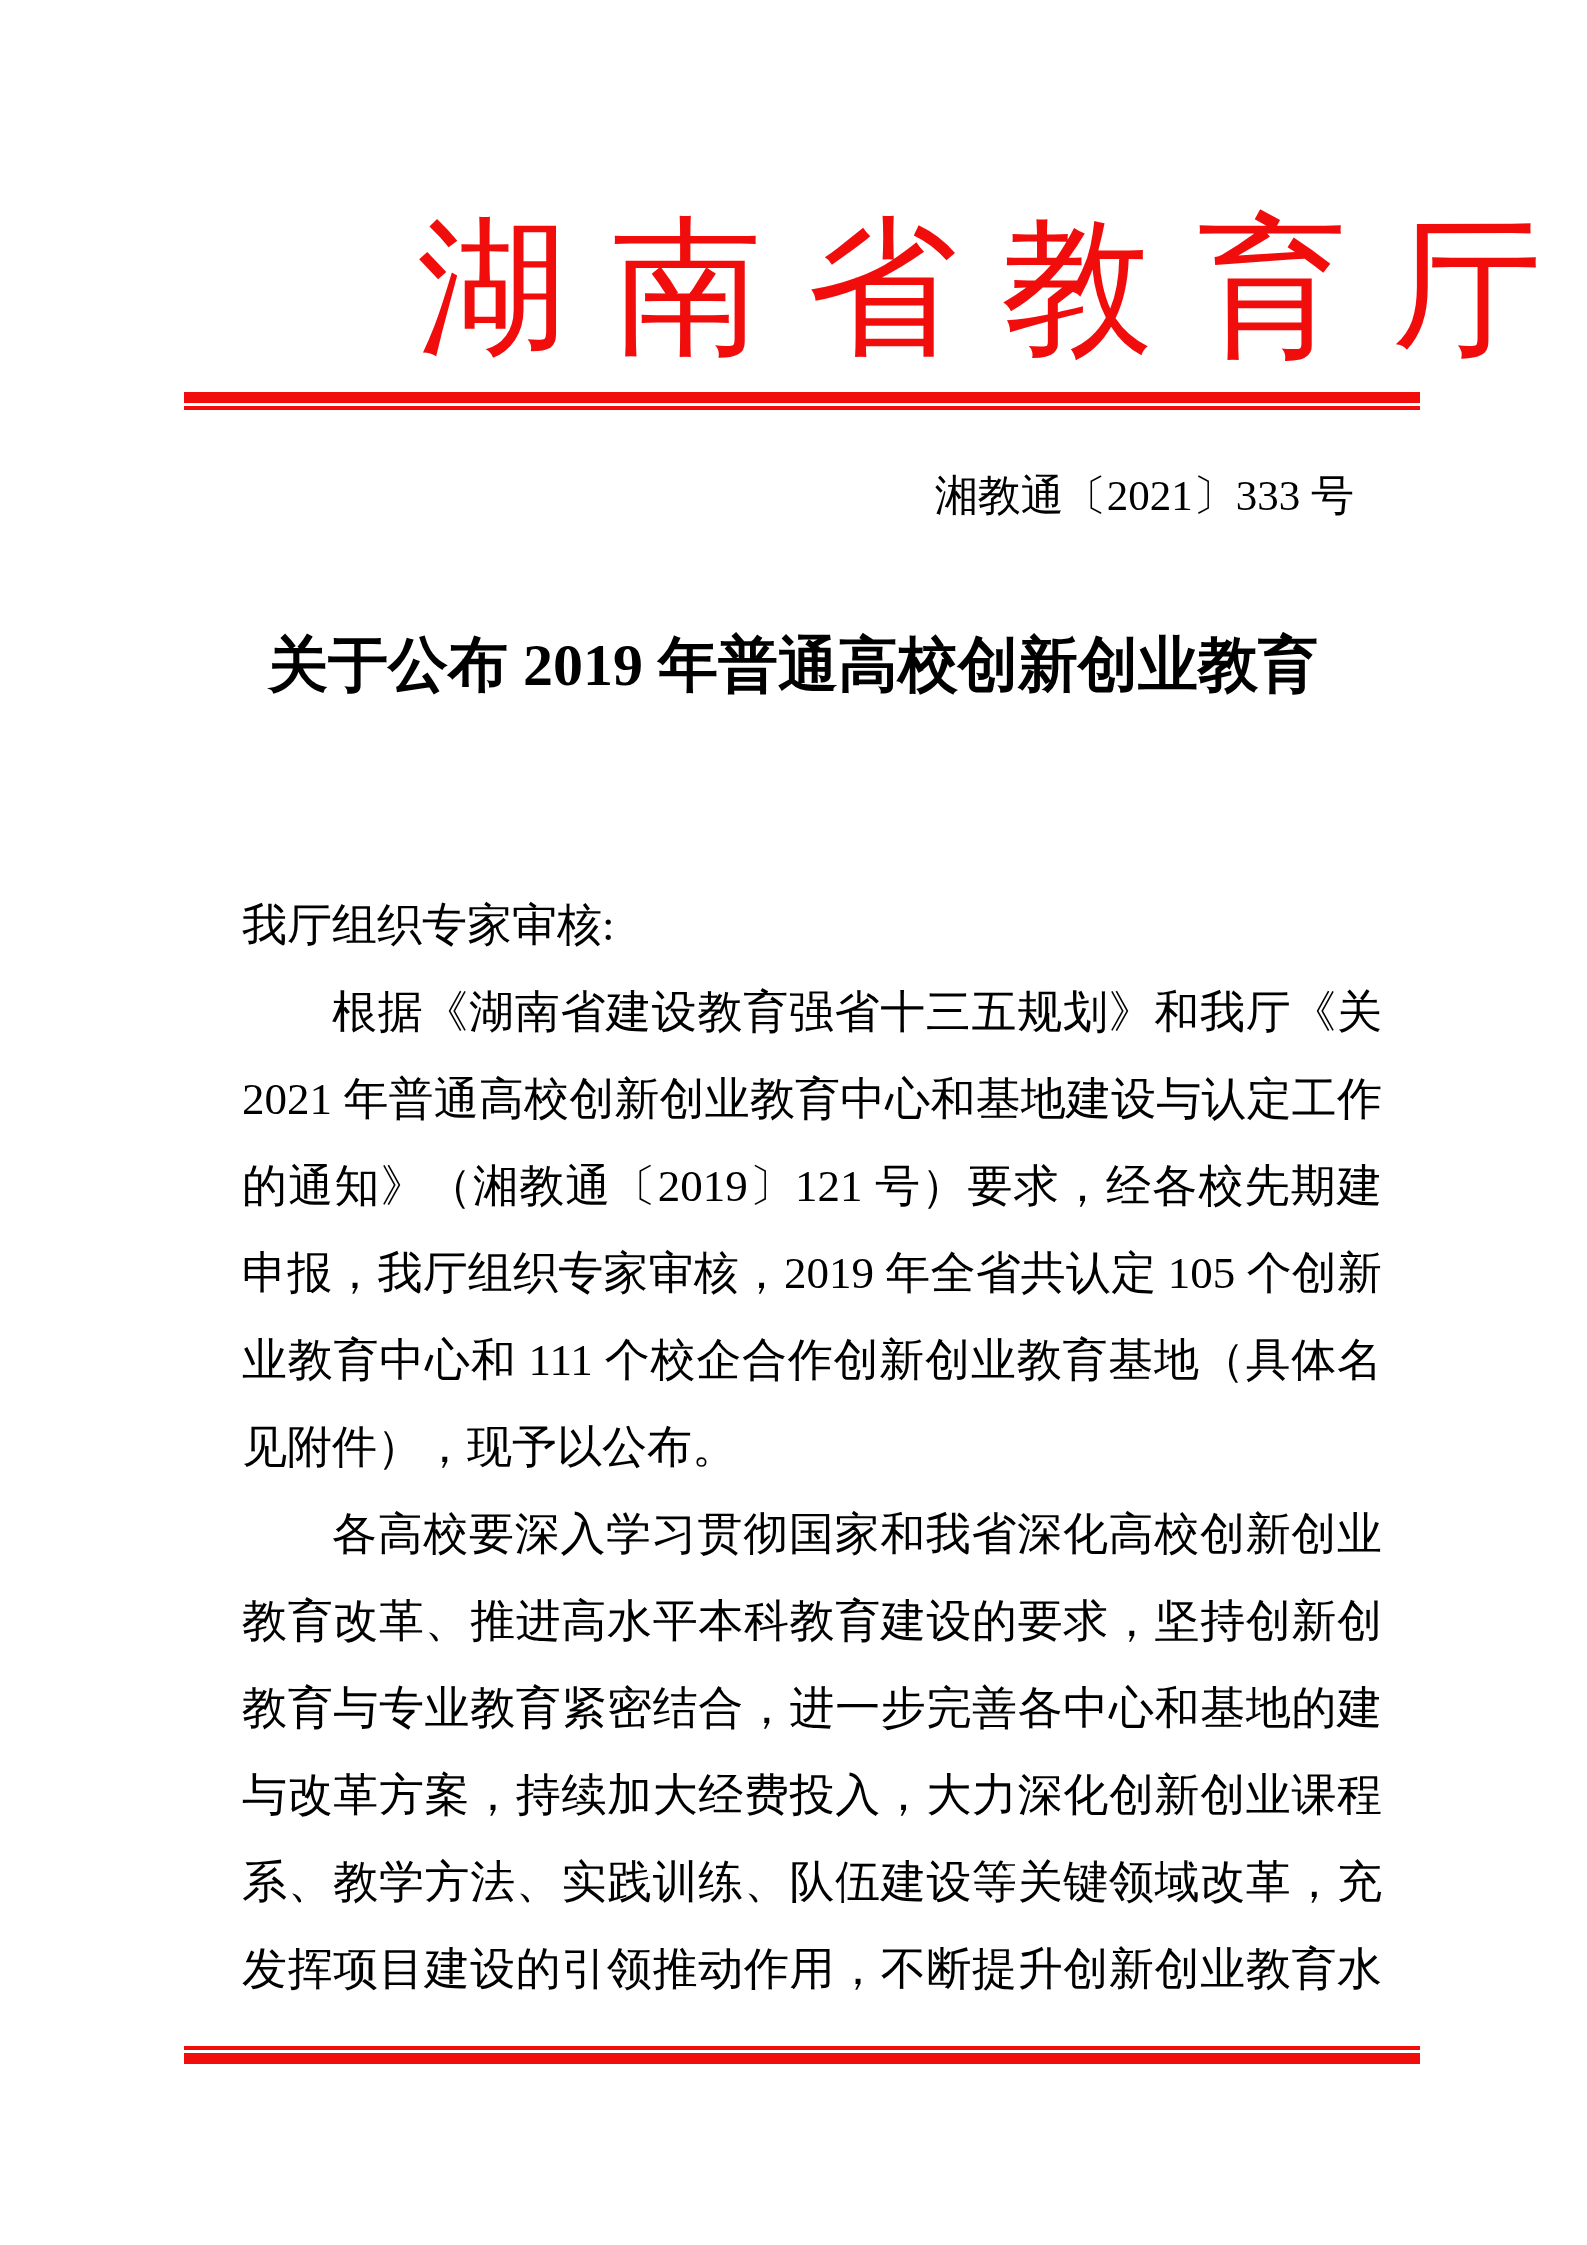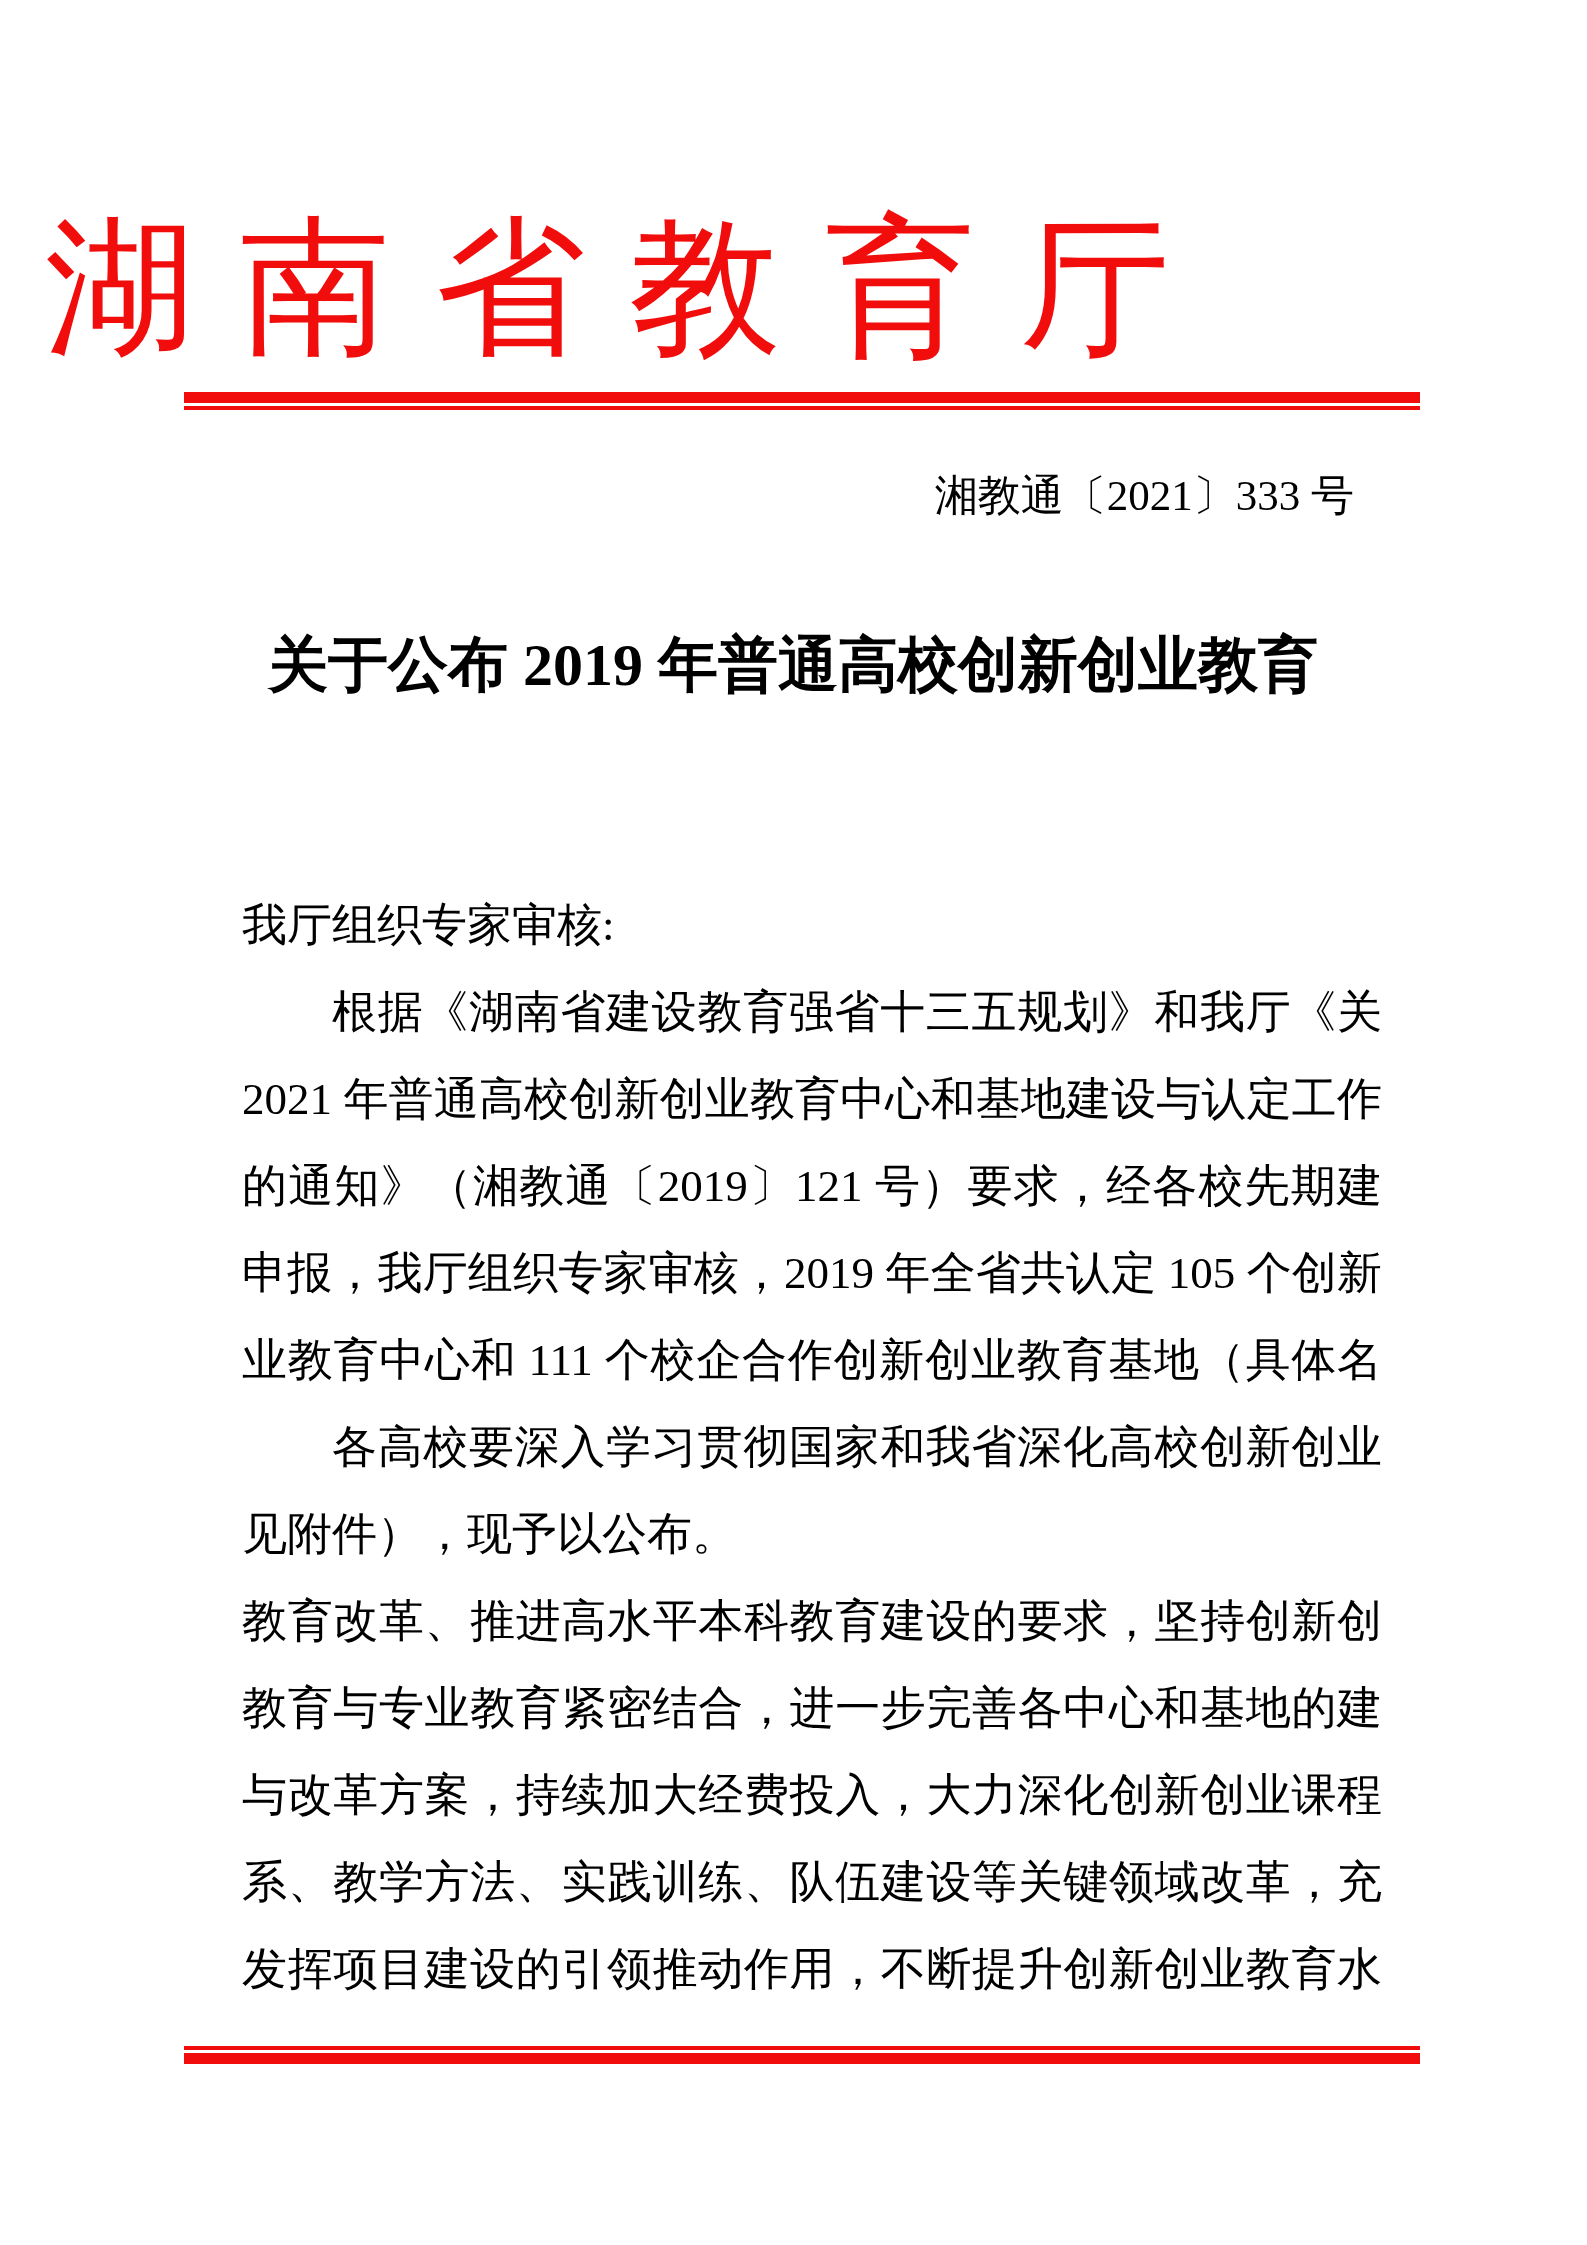--- a/index.html
+++ b/index.html
@@ -7,21 +7,21 @@
     position:relative;
     width:1587px;height:2245px;
     background:#ffffff;
     overflow:hidden;
     font-family:"Liberation Serif","DejaVu Serif",serif;
     color:#000;
   }
   
   .agency-name{
     position:absolute;top:206px;left:0;width:100%;
-    text-align:left;
+    text-align:right;
     font-size:150px;line-height:165px;
     font-weight:400;
     letter-spacing:0.30em;text-indent:0.30em;
     color:var(--red,#f20d0d);
     white-space:nowrap;
   }
   .rule{position:absolute;left:184px;width:1236px;}
   .rule-top{top:392px;}
   .rule-bottom{top:2046px;}
   .bar-thick{height:11px;background:var(--red,#f20d0d);}
@@ -67,22 +67,22 @@
     <div>关于公布 2019 年普通高校创新创业教育</div>
   </div>
 
   <div class="body-text">
     <div class="line">我厅组织专家审核:</div>
     <div class="line fill indent">根据《湖南省建设教育强省十三五规划》和我厅《关于</div>
     <div class="line fill">2021 年普通高校创新创业教育中心和基地建设与认定工作</div>
     <div class="line fill">的通知》（湘教通〔2019〕121 号）要求，经各校先期建设并</div>
     <div class="line fill">申报，我厅组织专家审核，2019 年全省共认定 105 个创新创</div>
     <div class="line fill">业教育中心和 111 个校企合作创新创业教育基地（具体名单</div>
+    <div class="line">见附件），现予以公布。</div>
     <div class="line fill indent">各高校要深入学习贯彻国家和我省深化高校创新创业</div>
-    <div class="line">见附件），现予以公布。</div>
     <div class="line fill">教育改革、推进高水平本科教育建设的要求，坚持创新创业</div>
     <div class="line fill">教育与专业教育紧密结合，进一步完善各中心和基地的建设</div>
     <div class="line fill">与改革方案，持续加大经费投入，大力深化创新创业课程体</div>
     <div class="line fill">系、教学方法、实践训练、队伍建设等关键领域改革，充分</div>
     <div class="line fill">发挥项目建设的引领推动作用，不断提升创新创业教育水平</div>
   </div>
 
   <div class="rule rule-bottom">
     <div class="bar-thin"></div>
     <div class="bar-gap"></div>

